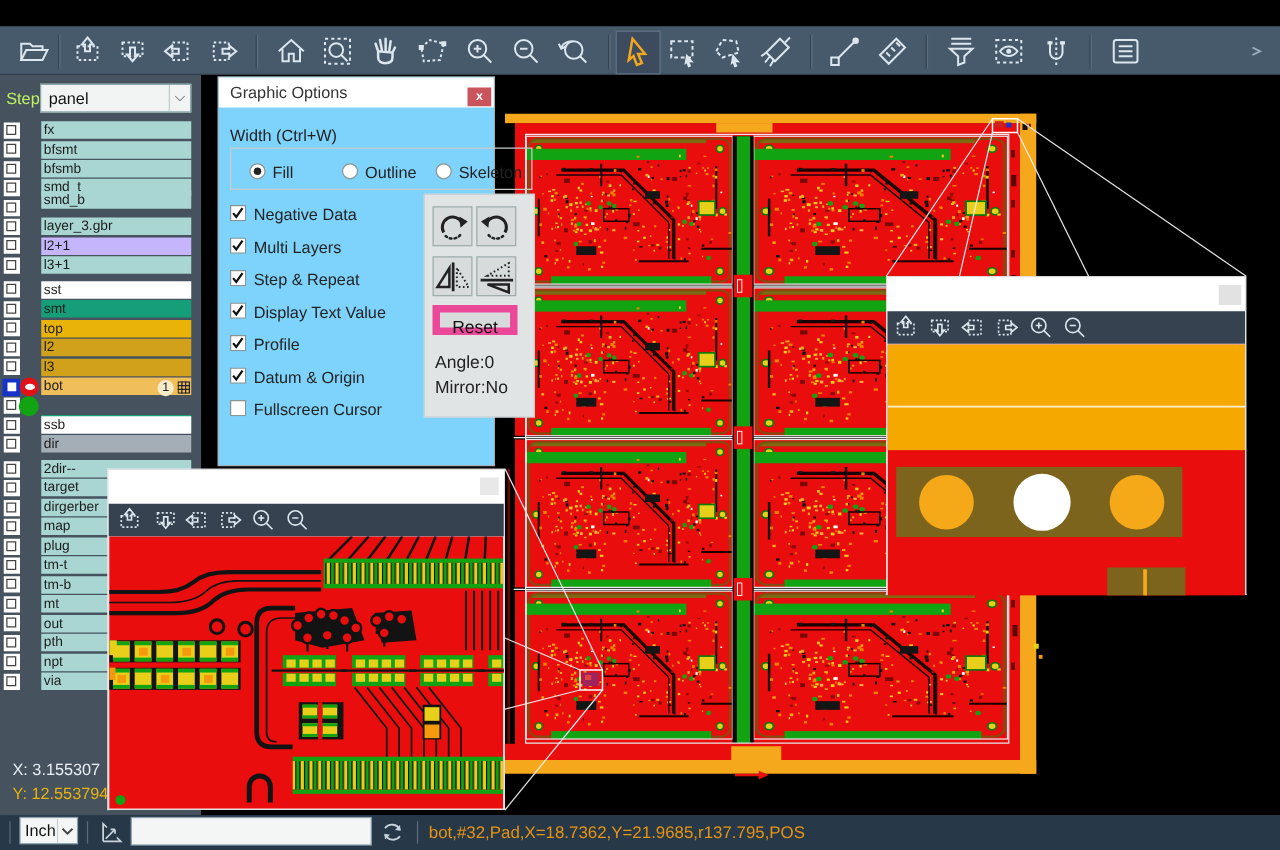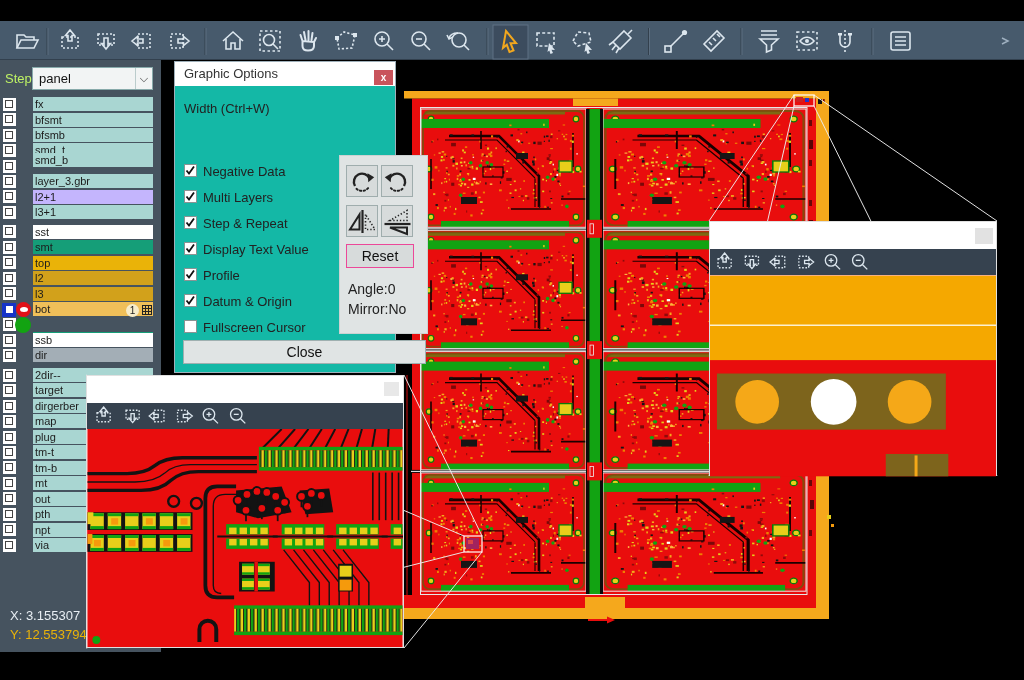--- a/index.html
+++ b/index.html
@@ -3,21 +3,21 @@
 <style>
 *{margin:0;padding:0;box-sizing:border-box}
 html,body{width:1024px;height:680px;overflow:hidden;background:#000;font-family:"Liberation Sans",sans-serif}
 #app{position:relative;width:1024px;height:680px}
 #menubar{position:absolute;left:0;top:0;width:1024px;height:21px;background:#2b3b4b;z-index:7;color:#dfe7ee;font-size:13px}
 #menubar span{position:absolute;top:3px}
 #menubar u{text-decoration:underline}
 #toolbar{position:absolute;left:0;top:21px;width:1024px;height:39px;background:#475a6c;z-index:7;border-bottom:1px solid #32404e}
 #sidebar{position:absolute;left:0;top:60px;width:161px;height:592px;background:#46535f;z-index:1}
 #canvas{position:absolute;left:0;top:0;width:1024px;height:680px;z-index:2;pointer-events:none}
-#dialog{position:absolute;left:175px;top:62px;width:220px;height:310px;background:#14b8a6;z-index:5;box-shadow:0 0 0 1px #9fb0ba}
+#dialog{position:absolute;left:175px;top:62px;width:220px;height:310px;background:#7dd3fc;z-index:5;box-shadow:0 0 0 1px #9fb0ba}
 #pv1{position:absolute;left:86px;top:375px;width:318px;height:273px;background:#fff;z-index:6;border:1px solid #e0e0e0}
 #pv2{position:absolute;left:709px;top:221px;width:288px;height:255px;background:#fff;z-index:6;border:1px solid #e0e0e0}
 #statusbar{position:absolute;left:0;top:652px;width:1024px;height:28px;background:#273848;z-index:7}
 .pvtitle{position:relative;height:27px;background:#fff}
 .pvbtn{position:absolute;right:6px;top:6px;width:15px;height:14px;background:#e8e8e8}
 .pvtools{position:relative;height:26px;background:#36424f}
 .row{position:absolute;left:33px;width:120px;height:14px;font-size:11px;color:#1c1c1c;line-height:14px;padding-left:2px}
 .cb{position:absolute;left:3px;width:13px;height:13px;background:#fff}
 .cb i{position:absolute;left:2px;top:2px;width:8px;height:8px;border:1px solid #444;background:#fff}
 </style></head>
@@ -647,20 +647,35 @@
       <path d="M607 616.5 L615 620 L607 623.5 Z" fill="#e90d0d"></path>
       <rect x="827" y="515" width="4" height="4" fill="#e8cf1a"></rect>
       <rect x="831" y="524" width="3" height="3" fill="#f59a0c"></rect>
     </svg>
 <div id="dialog">
       <div style="position:relative;height:24px;background:#fff">
         <span style="position:absolute;left:9px;top:4px;font-size:13px;color:#333">Graphic Options</span>
         <span style="position:absolute;right:2px;top:8px;width:19px;height:15px;background:#c9545c;color:#fff;font-size:10px;font-weight:bold;text-align:center;line-height:15px">x</span>
       </div>
       <div style="position:absolute;left:9px;top:39px;font-size:13px;color:#222">Width (Ctrl+W)</div>
+      <div style="position:absolute;left:9px;top:56px;width:242px;height:34px;border:1px solid #c6cccc">
+        <svg style="position:absolute;left:14px;top:11px" width="14" height="14">
+          <circle cx="7" cy="7" r="6" fill="#fff" stroke="#8a9494"></circle>
+          <circle cx="7" cy="7" r="3" fill="#222"></circle>
+        </svg>
+        <span style="position:absolute;left:33px;top:11px;font-size:13px;color:#222">Fill</span>
+        <svg style="position:absolute;left:88px;top:11px" width="14" height="14">
+          <circle cx="7" cy="7" r="6" fill="#fff" stroke="#8a9494"></circle>
+        </svg>
+        <span style="position:absolute;left:107px;top:11px;font-size:13px;color:#222">Outline</span>
+        <svg style="position:absolute;left:163px;top:11px" width="14" height="14">
+          <circle cx="7" cy="7" r="6" fill="#fff" stroke="#8a9494"></circle>
+        </svg>
+        <span style="position:absolute;left:182px;top:11px;font-size:13px;color:#222">Skeleton</span>
+      </div>
       <svg style="position:absolute;left:9px;top:102px" width="13" height="13">
         <rect x="0.5" y="0.5" width="12" height="12" fill="#fff" stroke="#8a9494"></rect>
         <path d="M2.5 6.5 L5 9.5 L10 2.5" fill="none" stroke="#111" stroke-width="1.8"></path>
       </svg>
       <span style="position:absolute;left:28px;top:102px;font-size:13px;color:#222">Negative Data</span>
       <svg style="position:absolute;left:9px;top:128px" width="13" height="13">
         <rect x="0.5" y="0.5" width="12" height="12" fill="#fff" stroke="#8a9494"></rect>
         <path d="M2.5 6.5 L5 9.5 L10 2.5" fill="none" stroke="#111" stroke-width="1.8"></path>
       </svg>
       <span style="position:absolute;left:28px;top:128px;font-size:13px;color:#222">Multi Layers</span>
@@ -704,25 +719,24 @@
         <div style="position:absolute;left:6px;top:49px;width:32px;height:32px;background:#d7dbdb;border:1px solid #9fadad"><svg width="30" height="30" viewBox="0 0 30 30">
             <line x1="15.5" y1="4" x2="15.5" y2="27" stroke="#222" stroke-width="2.2"></line>
             <path d="M12.5 8.5 L12.5 23.5 L3 23.5 Z" fill="none" stroke="#222" stroke-width="2"></path>
             <path d="M18.5 8.5 L18.5 23.5 L28 23.5 Z" fill="none" stroke="#222" stroke-width="1.6" stroke-dasharray="1.3 2"></path>
           </svg></div>
         <div style="position:absolute;left:41px;top:49px;width:32px;height:32px;background:#d7dbdb;border:1px solid #9fadad"><svg width="30" height="30" viewBox="0 0 30 30">
             <line x1="2.5" y1="18" x2="28.5" y2="18" stroke="#222" stroke-width="2.2"></line>
             <path d="M8 14.5 L25 14.5 L25 4.5 Z" fill="none" stroke="#222" stroke-width="1.6" stroke-dasharray="1.3 2"></path>
             <path d="M8 21.5 L25 21.5 L25 28 Z" fill="none" stroke="#222" stroke-width="2"></path>
           </svg></div>
-        <div style="position:absolute;left:6px;top:88px;width:68px;height:24px;background:#d7dbdb;border:1px solid #ec4899;font-size:14px;color:#111;text-align:center;line-height:22px">Reset</div>
+        <div style="position:absolute;left:6px;top:88px;width:68px;height:24px;background:#d7dbdb;border:6px solid #ec4899;font-size:14px;color:#111;text-align:center;line-height:22px">Reset</div>
         <div style="position:absolute;left:8px;top:125px;font-size:14px;color:#222">Angle:0</div>
         <div style="position:absolute;left:8px;top:145px;font-size:14px;color:#222">Mirror:No</div>
       </div>
-      <div style="position:absolute;left:8px;top:278px;width:243px;height:24px;background:#e0e4e4;border:1px solid #9fb0b0;font-size:14px;color:#111;text-align:center;line-height:22px">Close</div>
     </div>
 <div id="pv1">
       <div class="pvtitle">
         <span class="pvbtn" style="right:4px;width:15px"></span>
       </div>
       <div class="pvtools"><svg width="316" height="26" viewBox="0 0 316 26">
           <g transform="translate(16.6,13) scale(0.82)">
             <use href="#i-bup"></use>
           </g>
           <g transform="translate(45.6,13) scale(0.82)">
@@ -949,12 +963,27 @@
         <rect x="0" y="0" width="288" height="85" fill="#f5a800"></rect>
         <line x1="0" y1="50" x2="288" y2="50" stroke="#fcf0d0" stroke-width="1.5"></line>
         <rect x="7" y="98.5" width="230.5" height="56.5" fill="#7d641c"></rect>
         <circle cx="47.5" cy="127" r="22" fill="#f5a818"></circle>
         <circle cx="124.5" cy="127" r="23" fill="#ffffff"></circle>
         <circle cx="201" cy="127" r="22" fill="#f5a818"></circle>
         <rect x="177" y="179.5" width="63" height="22.5" fill="#7d641c"></rect>
         <rect x="206" y="181" width="3" height="21" fill="#f5a818"></rect>
       </svg>
     </div>
+<div id="statusbar"><svg width="1024" height="28" viewBox="0 0 1024 28">
+        <line x1="8" y1="5" x2="8" y2="23" stroke="#5a6b7c" stroke-width="1"></line>
+        <rect x="16" y="2" width="46" height="21" fill="#f4f6f6" stroke="#8aa0ae"></rect>
+        <text x="20" y="17" font-size="13" fill="#111" font-family="Liberation Sans">Inch</text>
+        <line x1="46" y1="3" x2="46" y2="22" stroke="#c5d0d6"></line>
+        <path d="M50 11 L54 15 L58 11" fill="none" stroke="#444" stroke-width="1.5"></path>
+        <line x1="70" y1="5" x2="70" y2="23" stroke="#5a6b7c" stroke-width="1"></line>
+        <path d="M82.5 21 L82.5 7 L85.5 10 M82.5 21 L96.5 21 L93.5 18 M84.5 19 L92 11.5 M92 11.5 L88.5 11.5 M92 11.5 L92 15" fill="none" stroke="#c8d4dc" stroke-width="1.4"></path>
+        <rect x="105" y="2" width="192" height="22" fill="#f4f6f6" stroke="#8aa0ae"></rect>
+        <path d="M308 10.5 A7 7 0 0 1 320 12 M320 17 A7 7 0 0 1 308 15.5" fill="none" stroke="#c8d4dc" stroke-width="1.5"></path>
+        <path d="M320 8 L320.5 12.5 L316 12 Z" fill="#c8d4dc"></path>
+        <path d="M308 19.5 L307.5 15 L312 15.8 Z" fill="#c8d4dc"></path>
+        <line x1="334" y1="5" x2="334" y2="23" stroke="#5a6b7c" stroke-width="1"></line>
+        <text x="343" y="18" font-size="13.5" fill="#e89410" font-family="Liberation Sans">bot,#32,Pad,X=18.7362,Y=21.9685,r137.795,POS</text>
+      </svg></div>
 </div>
 </body></html>

